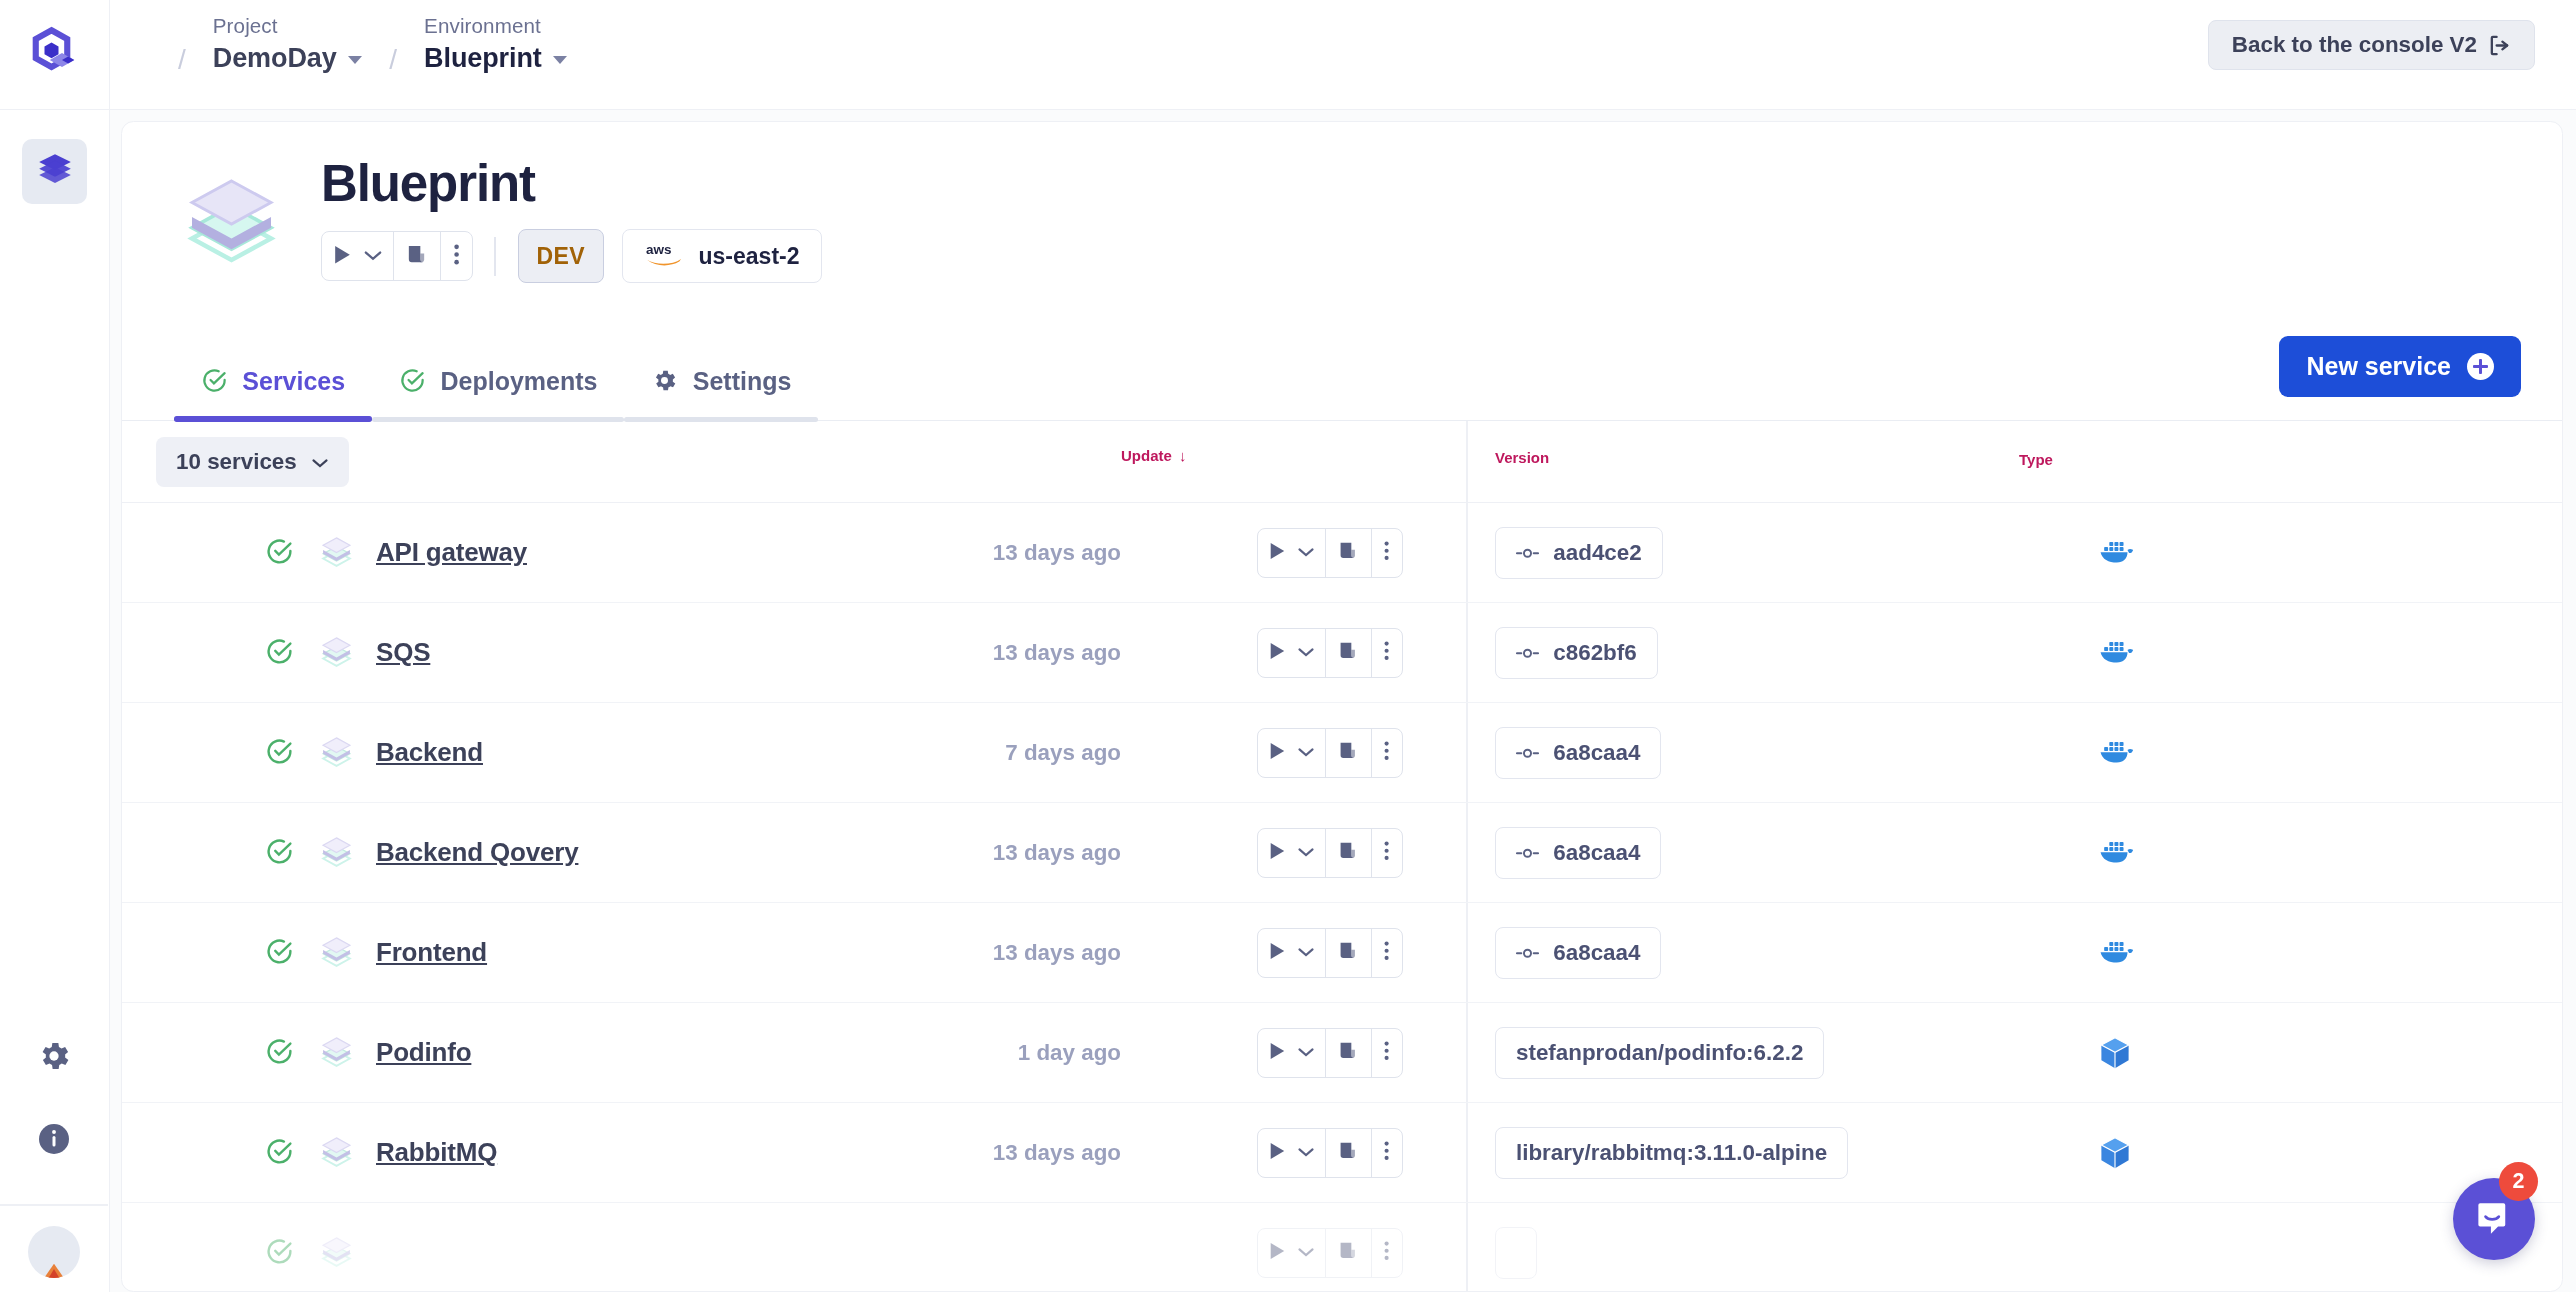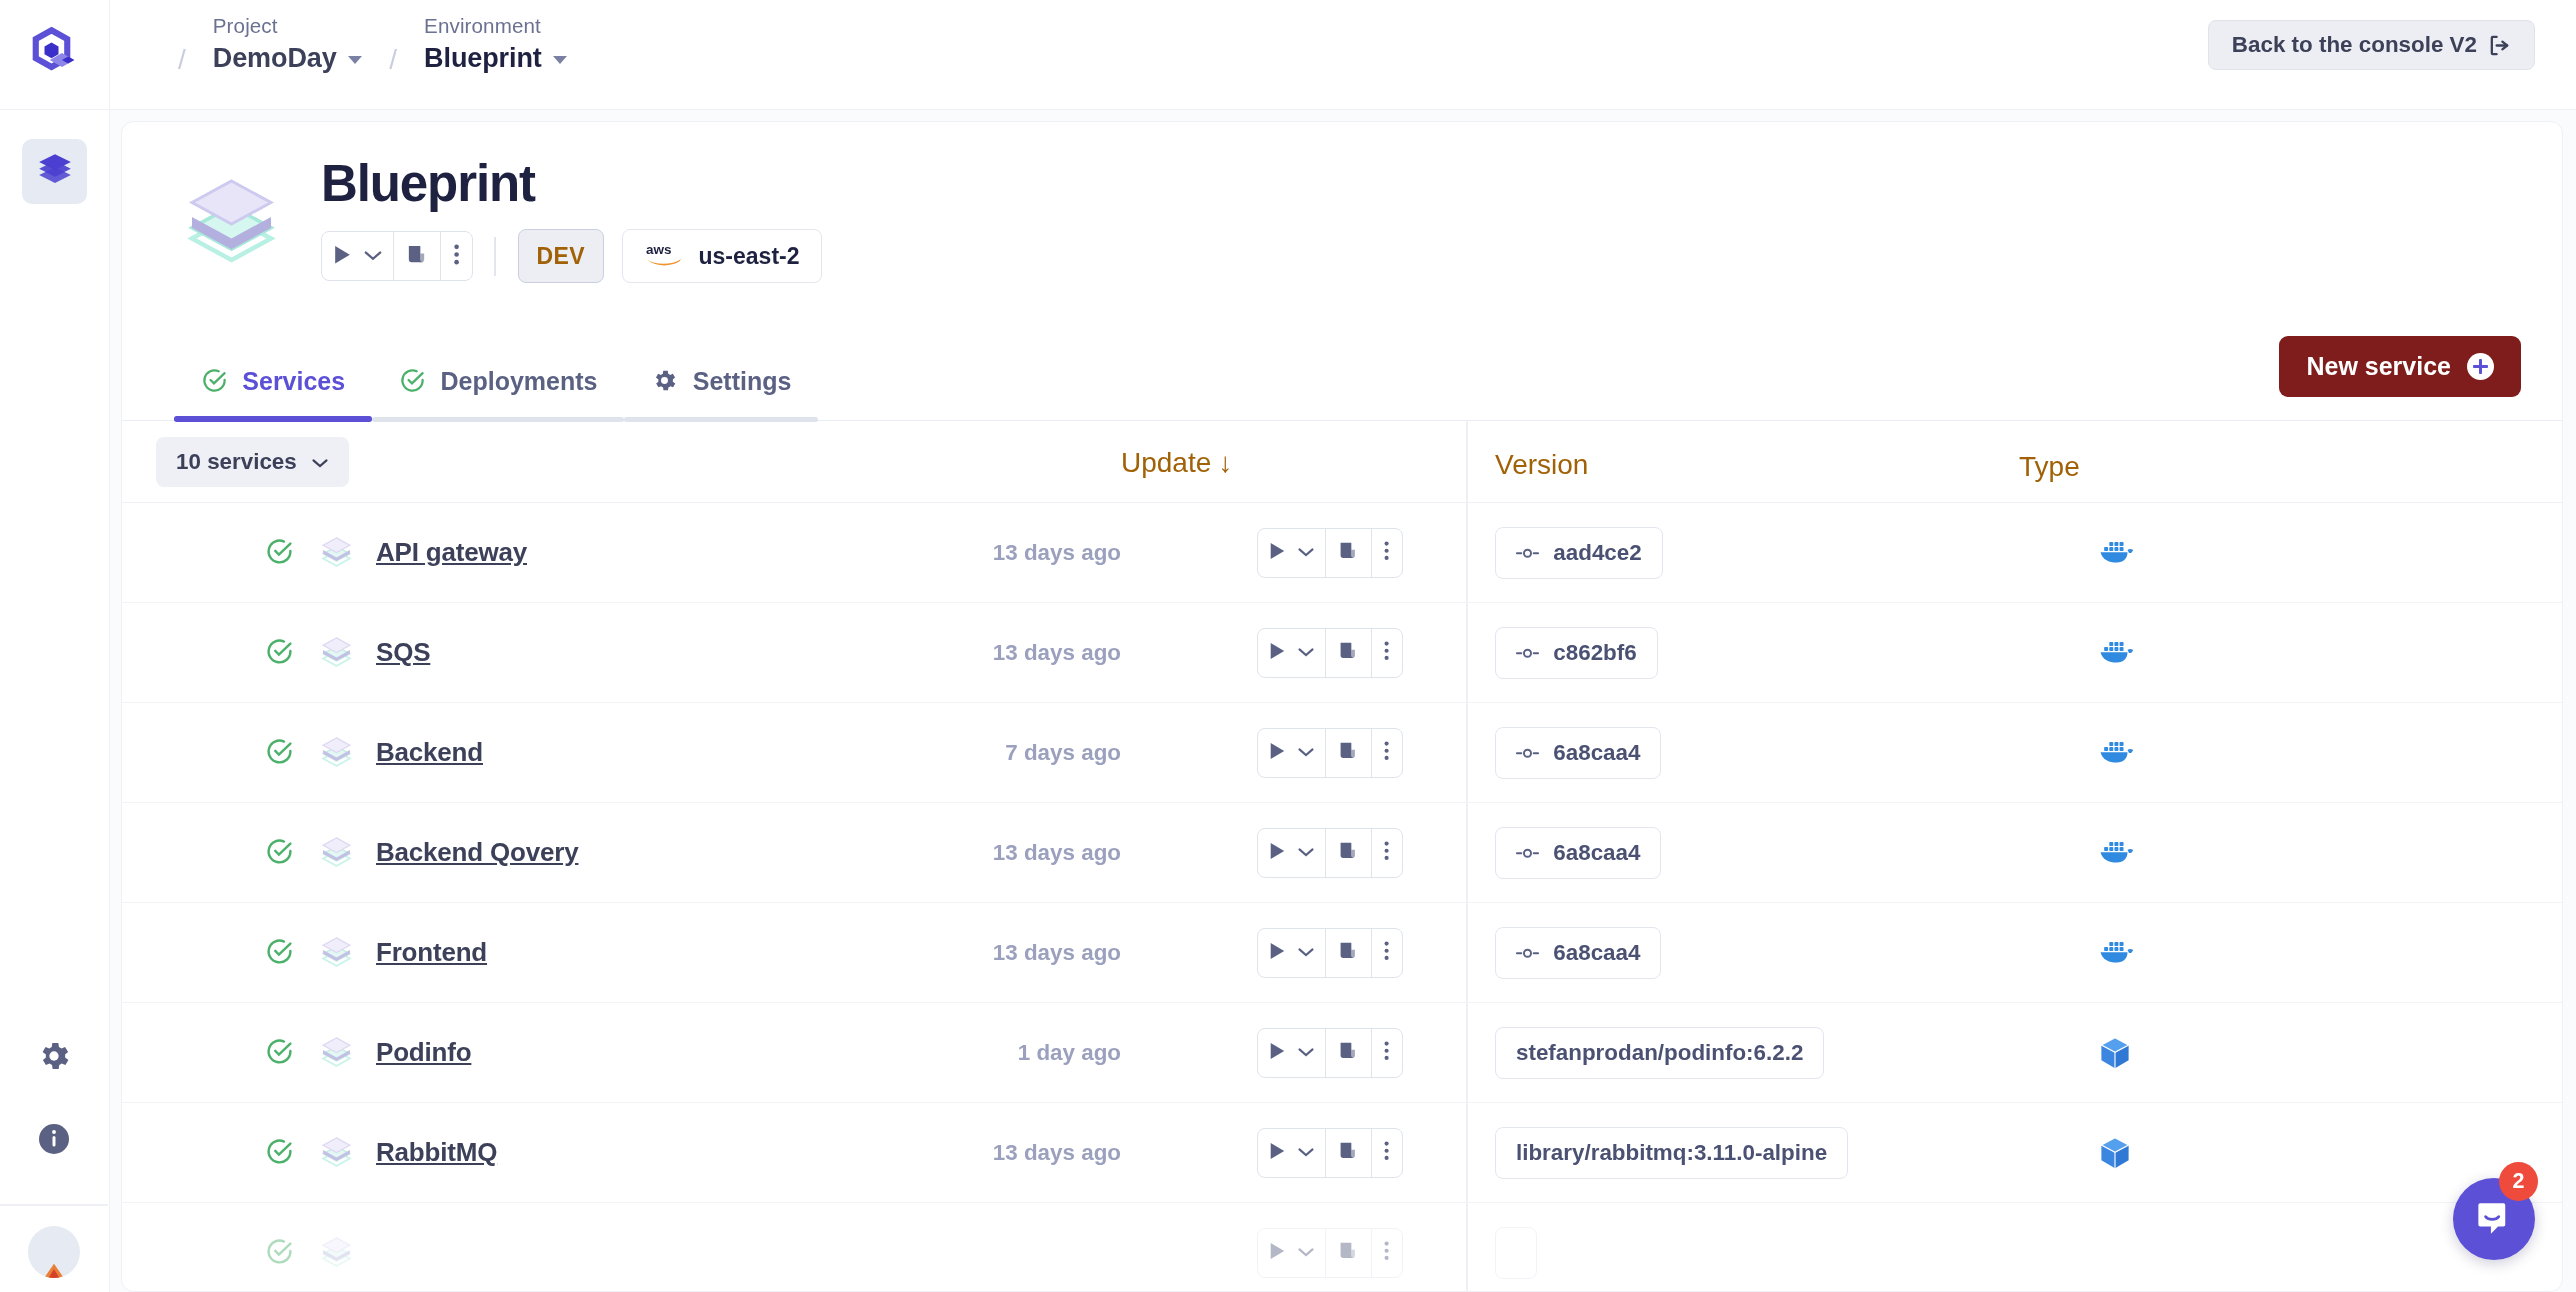--- a/index.html
+++ b/index.html
@@ -153,21 +153,21 @@
   }
   .tab.active { color: #5b50d6; font-weight: 700; }
   .tab:after {
     content: ''; position: absolute; left: 0; right: 0; bottom: -1.8px;
     height: 4.5px; background: #dfe3ec; border-radius: 2.7px;
   }
   .tab.active:after { background: #5b50d6; height: 5.4px; }
   .new-service-btn {
     position: absolute; right: 41px; bottom: 23px;
     height: 61px; padding: 0 27px;
-    background: #7f1d1d; border-radius: 9px;
+    background: #1d4ed8; border-radius: 9px;
     display: flex; align-items: center; gap: 16px;
     font-size: 25px; font-weight: 700; color: #fff; cursor: pointer;
   }
   .plus-circle {
     width: 27px; height: 27px; border-radius: 50%; background: #fff;
     position: relative; flex: 0 0 27px;
   }
   .plus-circle:before, .plus-circle:after {
     content: ''; position: absolute; background: #5b50d6; border-radius: 0.9px;
   }
@@ -180,21 +180,21 @@
     height: 82px; display: flex; align-items: center; position: relative;
     border-bottom: 1.8px solid #eef0f5;
   }
   .count-pill {
     margin-left: 34px; height: 50px; padding: 0 20px;
     background: #eef0f6; border-radius: 8px;
     display: flex; align-items: center; gap: 14px;
     font-size: 22.4px; font-weight: 600; color: #3c4159; cursor: pointer;
   }
   .th {
-    position: absolute; font-size: 28px; color: #a16207; font-weight: 400;
+    position: absolute; font-size: 15px; color: #be185d; font-weight: 700;
     display: flex; align-items: center; gap: 7.2px;
   }
   .th-update { left: 999px; top: 26px; cursor: pointer; }
   .th-version { left: 1373px; top: 28px; }
   .th-type { left: 1897px; top: 30px; text-align: right; }
   .col-divider {
     position: absolute; left: 1344px; top: 0; width: 1.8px;
     height: 908px; background: #eef0f5;
   }
   .row {

